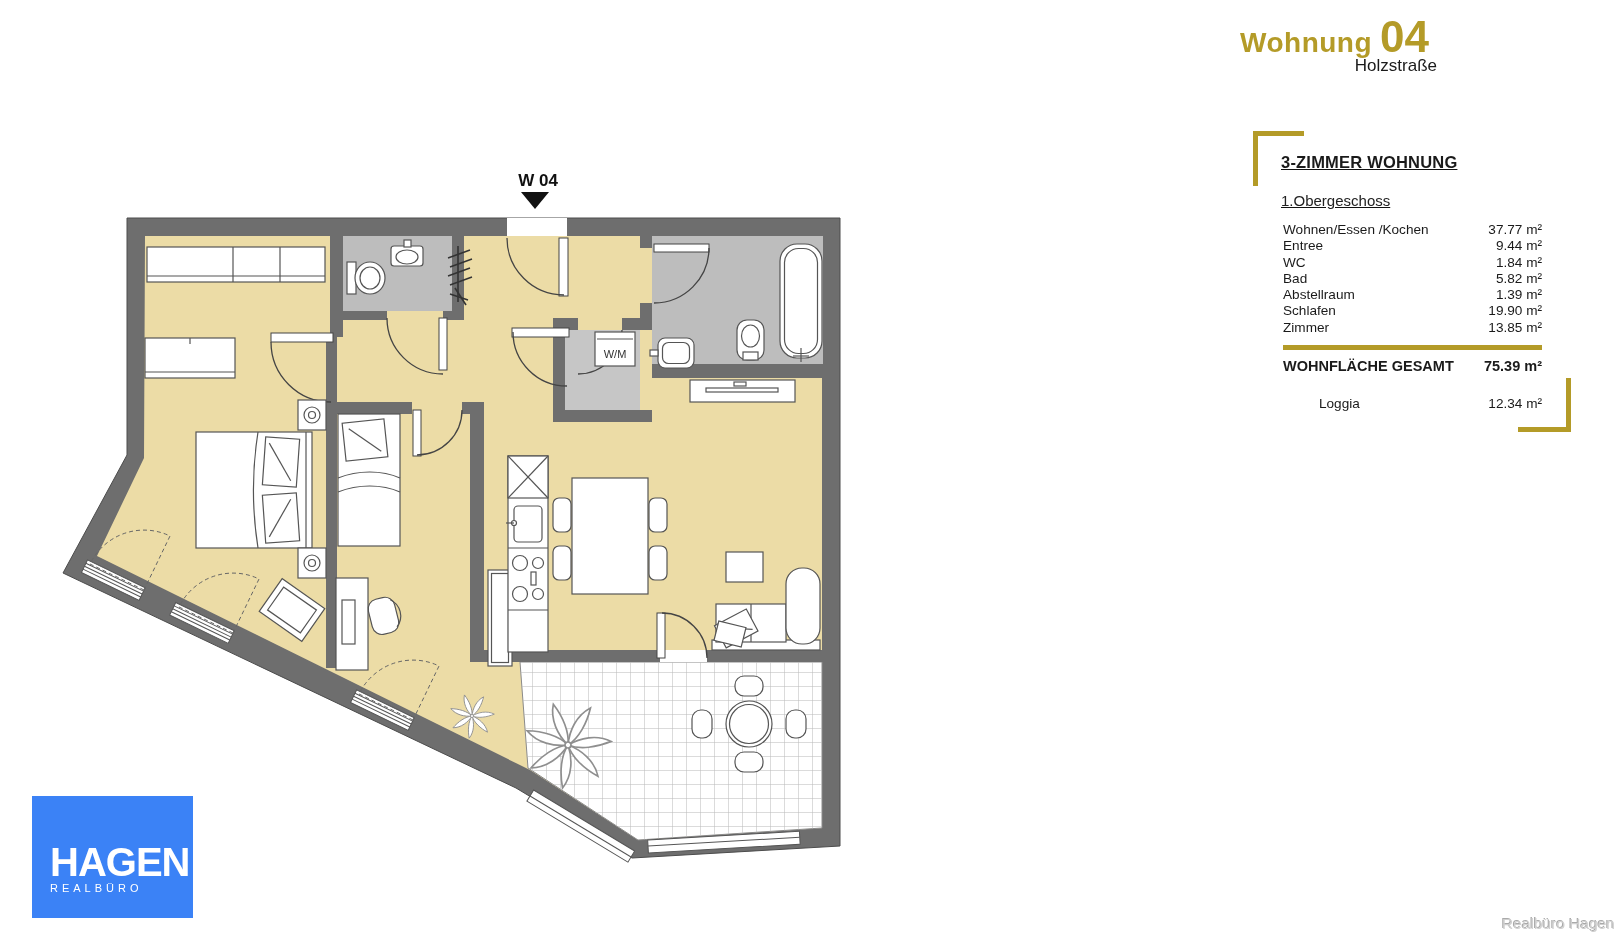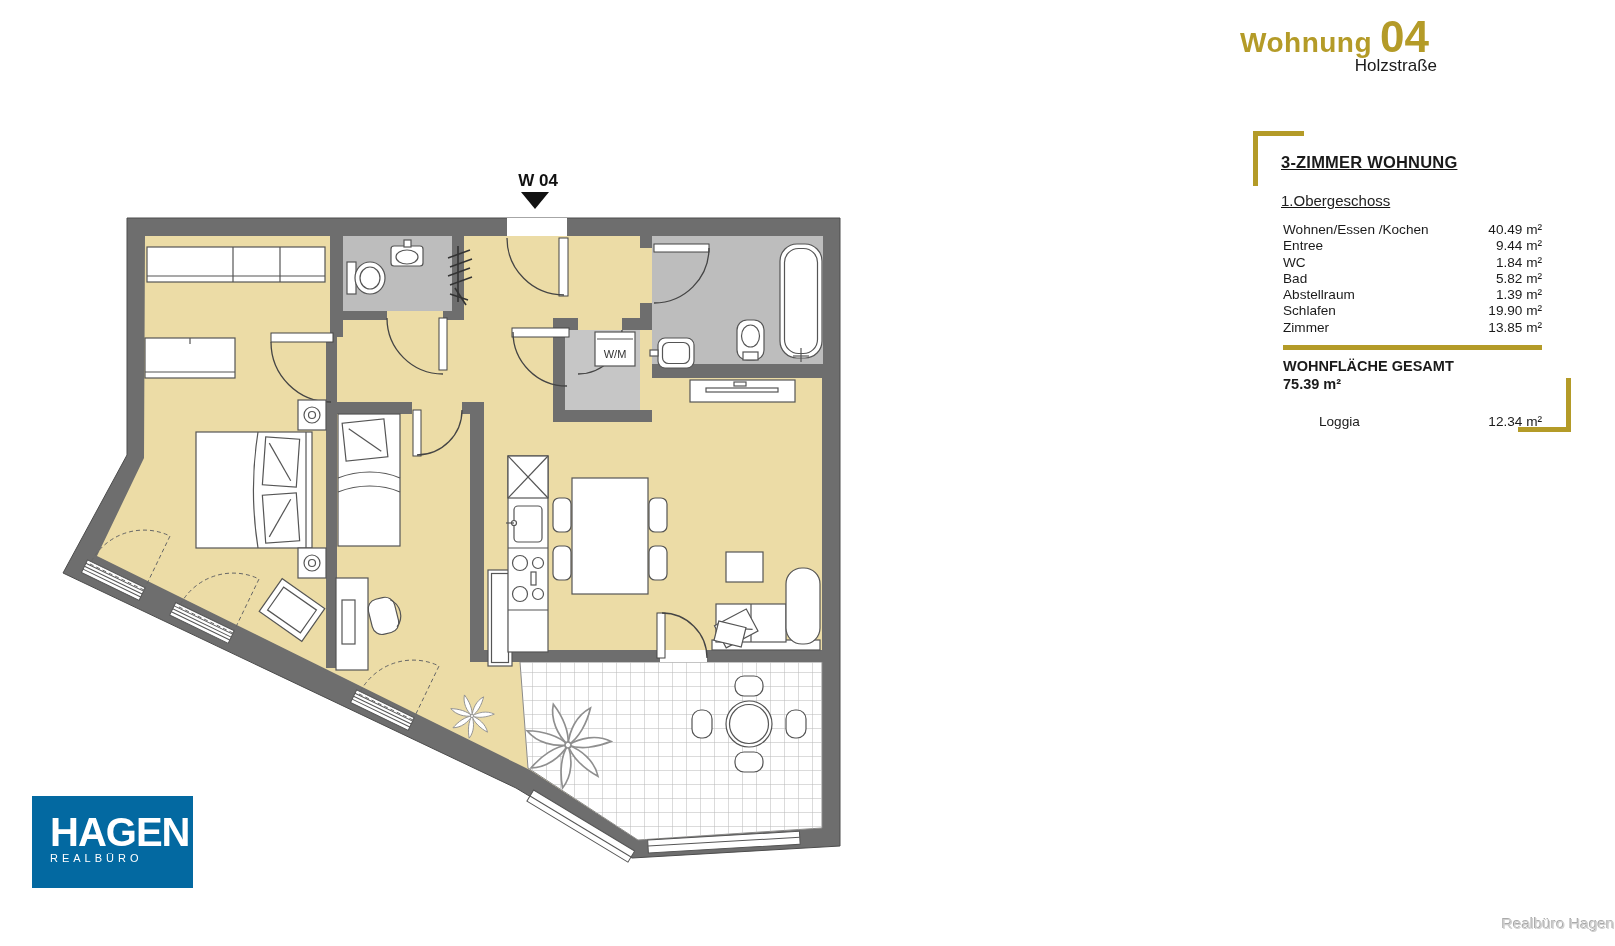--- a/index.html
+++ b/index.html
@@ -18,25 +18,25 @@
   .bkt-br-v{left:1566px; top:378px; width:5px; height:54px;}
   .bkt-br-h{left:1518px; top:427px; width:53px; height:5px;}
 
   .apt-head{left:1281px; top:153px;text-decoration:underline;}
   .apt-type{font-size:16.5px; font-weight:bold; color:#1a1a1a; letter-spacing:0.2px;}
   .apt-floor{font-size:15px; color:#222; margin-top:20px;}
 
   .area-table{left:1283px; top:222px; width:259px;}
   .trow{display:flex; justify-content:space-between; font-size:13.6px; line-height:16.3px; color:#1a1a1a;}
   .rule{height:4.5px; background:#b49b28; margin:9px 0 7px 0;}
-  .trow.total{font-size:14.5px; font-weight:bold; line-height:18px;flex-direction:column;}
+  .trow.total{font-size:14.5px; font-weight:bold; line-height:18px;}
   .trow.loggia{margin-top:21px;margin-left:36px;}
 
   
-  .logo{left:32px; top:796px; width:161px; height:92px; background:#0369a1; color:#fff;
+  .logo{left:32px; top:796px; width:161px; height:122px; background:#3b82f6; color:#fff;
         display:flex; flex-direction:column; justify-content:flex-end; padding:0 8px 24px 18px; box-sizing:border-box;}
   .logo-main{font-size:40px; font-weight:bold; letter-spacing:-1px; line-height:34px;}
   .logo-sub{font-size:11px; letter-spacing:4px; margin-top:3px;}
 
   
   .credit{right:0; bottom:13px; font-size:15.5px; color:#d0d0d0;
           text-shadow:-1px -1px 0 #a9a9a9, 1px 1px 0 #ffffff;}
 
   svg text{font-family:"Liberation Sans", sans-serif;}
 </style>
@@ -349,21 +349,21 @@
 <div class="abs bracket bkt-tl-v"></div>
 
 <div class="abs apt-head">
   <div class="apt-type">3-ZIMMER WOHNUNG</div>
   <div class="apt-floor">1.Obergeschoss</div>
 </div>
 
 <div class="abs area-table">
   <div class="trow">
       <span>Wohnen/Essen /Kochen</span>
-      <span>40.49 m²</span>
+      <span>37.77 m²</span>
     </div>
   <div class="trow">
       <span>Entree</span>
       <span>9.44 m²</span>
     </div>
   <div class="trow">
       <span>WC</span>
       <span>1.84 m²</span>
     </div>
   <div class="trow">

